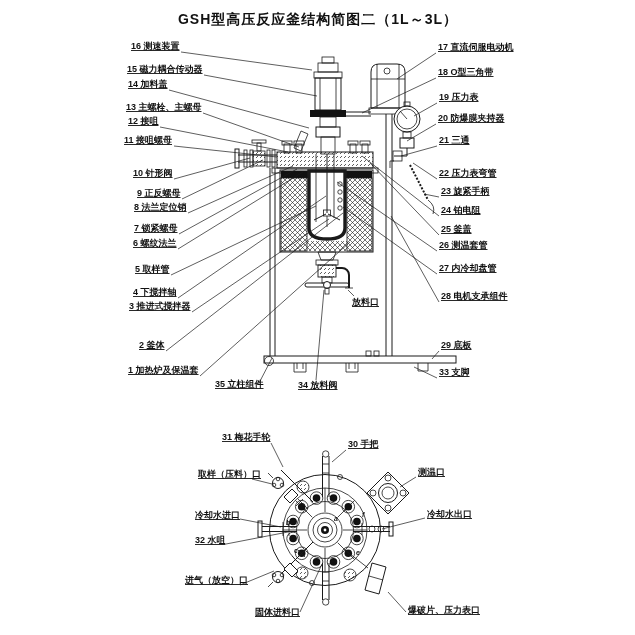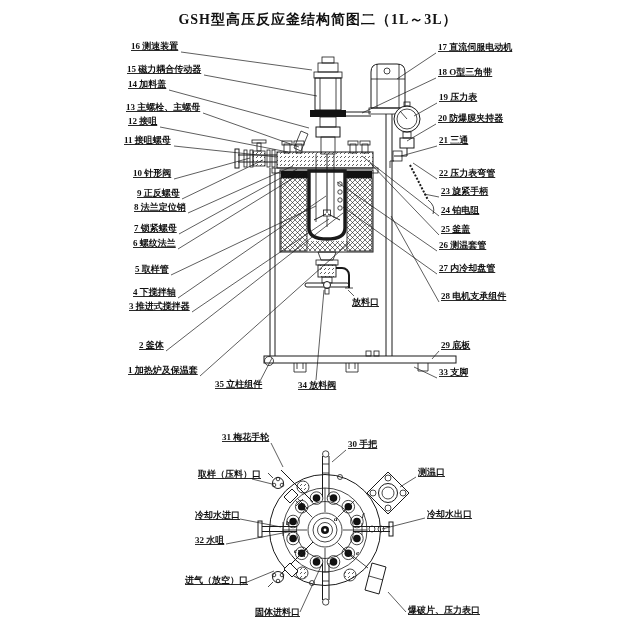--- a/index.html
+++ b/index.html
@@ -1,16 +1,16 @@
 <!DOCTYPE html>
 <html><head>
 <meta charset="utf-8">
 <style>
   html,body{margin:0;padding:0;background:#fff;width:635px;height:635px;overflow:hidden;}
-  .page{position:relative;width:635px;height:635px;background:#fff;font-family:Liberation Serif, serif;}
+  .page{position:relative;width:635px;height:635px;background:#fff;font-family:Liberation Sans, sans-serif;}
   svg{display:block}
   svg text{fill:#111;}
   .title{font-size:14px;font-weight:bold;letter-spacing:1px;}
   .lbl{font-size:9px;font-weight:bold;text-decoration:underline;}
   .letter{font-size:7px;font-style:italic;font-weight:bold;}
   .s{stroke:#1a1a1a;fill:none;stroke-width:1;}
   .s8{stroke:#1a1a1a;fill:none;stroke-width:.8;}
   .s2{stroke:#1a1a1a;fill:none;stroke-width:2;}
   .ld{stroke:#1a1a1a;stroke-width:.7;fill:none;}
   .wf{fill:#fff;stroke:#1a1a1a;stroke-width:1;}

